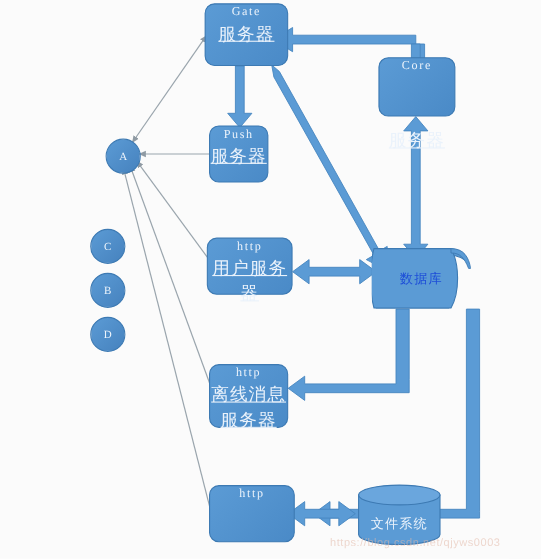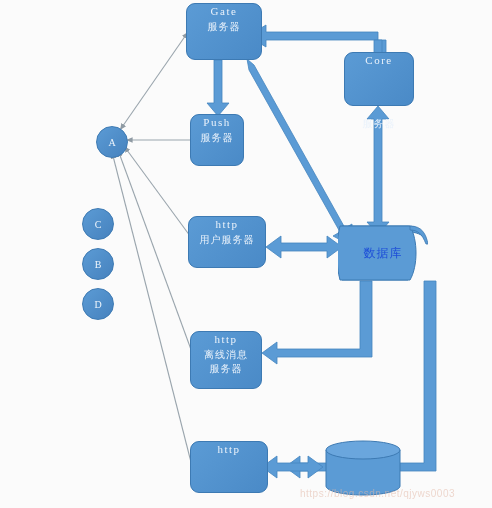--- a/index.html
+++ b/index.html
@@ -39,22 +39,23 @@
     background-image: linear-gradient(135deg, #5b9bd5 0%, #4a8ac7 100%);
     border: 1px solid #3d7ab3;
     border-radius: 9px;
   }
   .rbox .l1 {
     font-family: "Liberation Serif", serif;
     font-size: 11px;
     letter-spacing: 1.5px;
   }
   .rbox .l2, .rbox .l3 {
-    font-size: 10px;
+    font-size: 16px;
     letter-spacing: 1px;
+    text-decoration: underline;
   }
   .circle {
     position: absolute;
     width: 30px;
     height: 30px;
     border-radius: 50%;
     background-image: linear-gradient(135deg, #5b9bd5 0%, #4682be 100%);
     border: 1px solid #3d7ab3;
     color: #eef5fc;
     font-size: 10px;
@@ -179,20 +180,21 @@
       <path d="M72,4 C84,4 88,12 90,22 L88,22 C84,12 80,8 72,8 Z" fill="#5b9bd5" stroke="#3d7ab3" stroke-width="0.8"></path>
     </svg>
     <span style="position:relative;z-index:2;">数据库</span>
   </div>
 
   <div class="cylinder" style="left:324px; top:440px; width:78px; height:56px;">
     <svg width="78" height="56" viewBox="0 0 78 56" style="position:absolute;left:0;top:0;">
       <path d="M2,10 L2,46 C2,51 19,55 39,55 C59,55 76,51 76,46 L76,10 Z" fill="#5b9bd5" stroke="#3d7ab3" stroke-width="1"></path>
       <ellipse cx="39" cy="10" rx="37" ry="9" fill="#6aa6dd" stroke="#3d7ab3" stroke-width="1"></ellipse>
     </svg>
+    <span class="cyl-label" style="top:28px;">文件系统</span>
   </div>
 
   <div class="circle" style="left:96px; top:126px;">
     <span>A</span>
   </div>
   <div class="circle" style="left:82px; top:208px;">
     <span>C</span>
   </div>
   <div class="circle" style="left:82px; top:248px;">
     <span>B</span>

